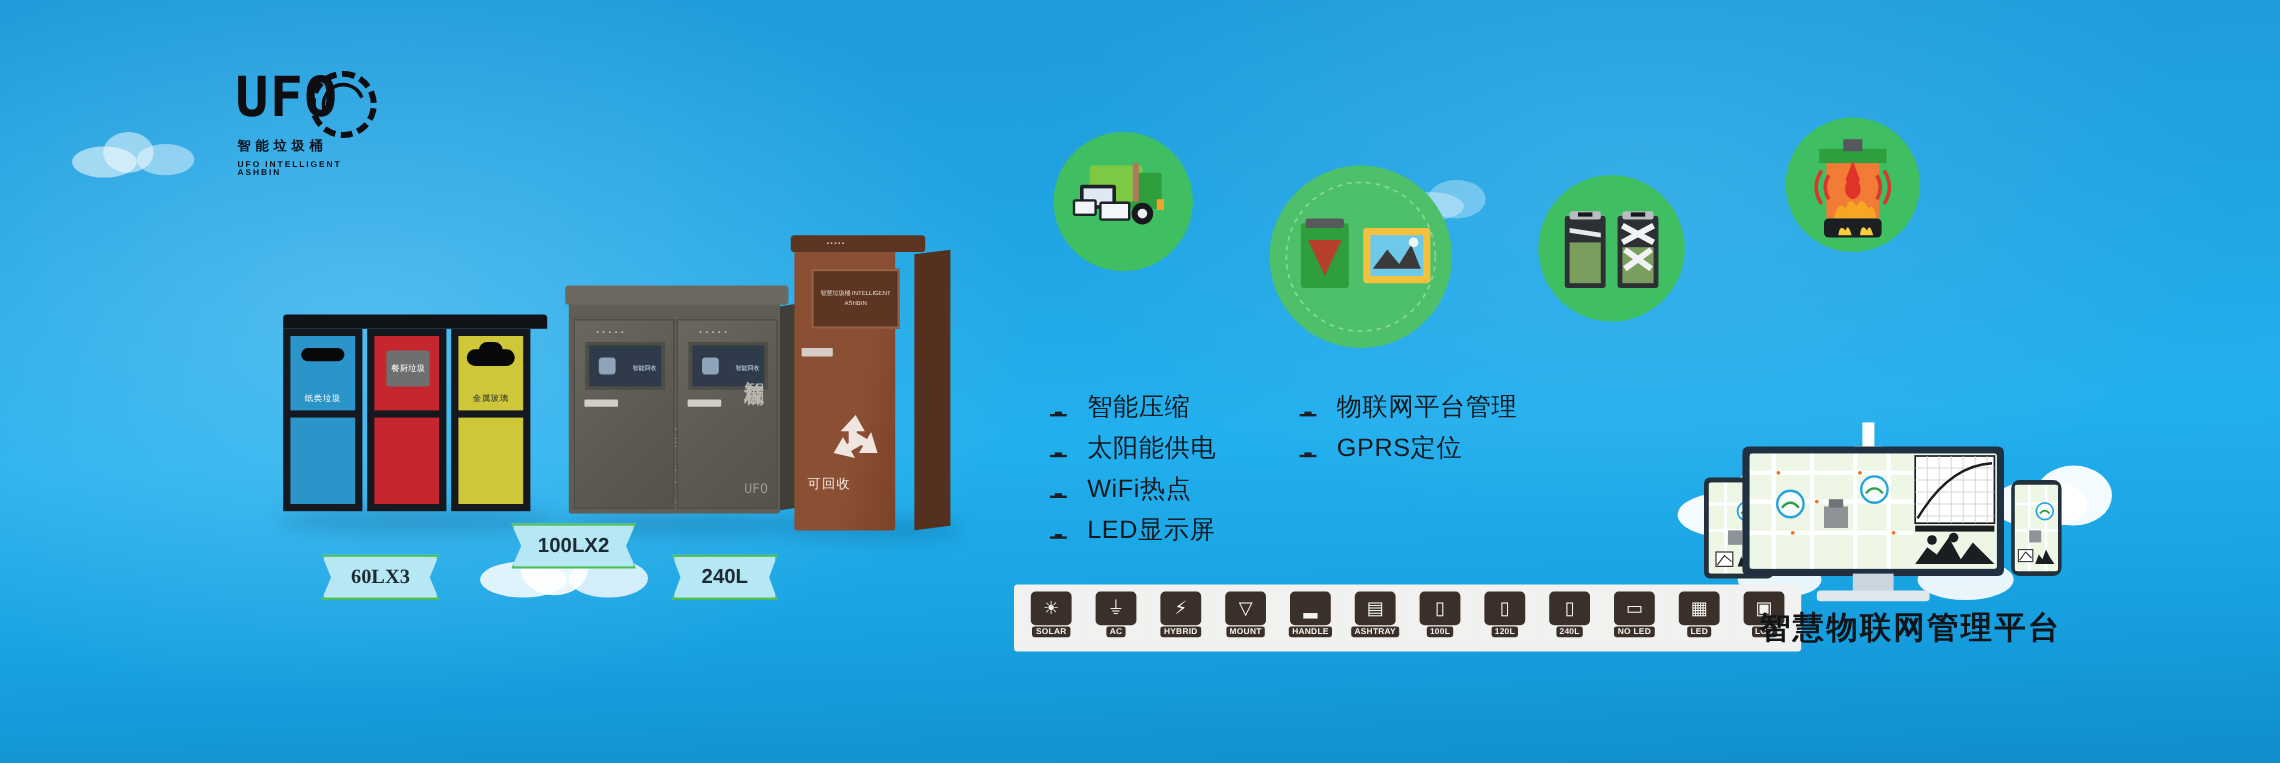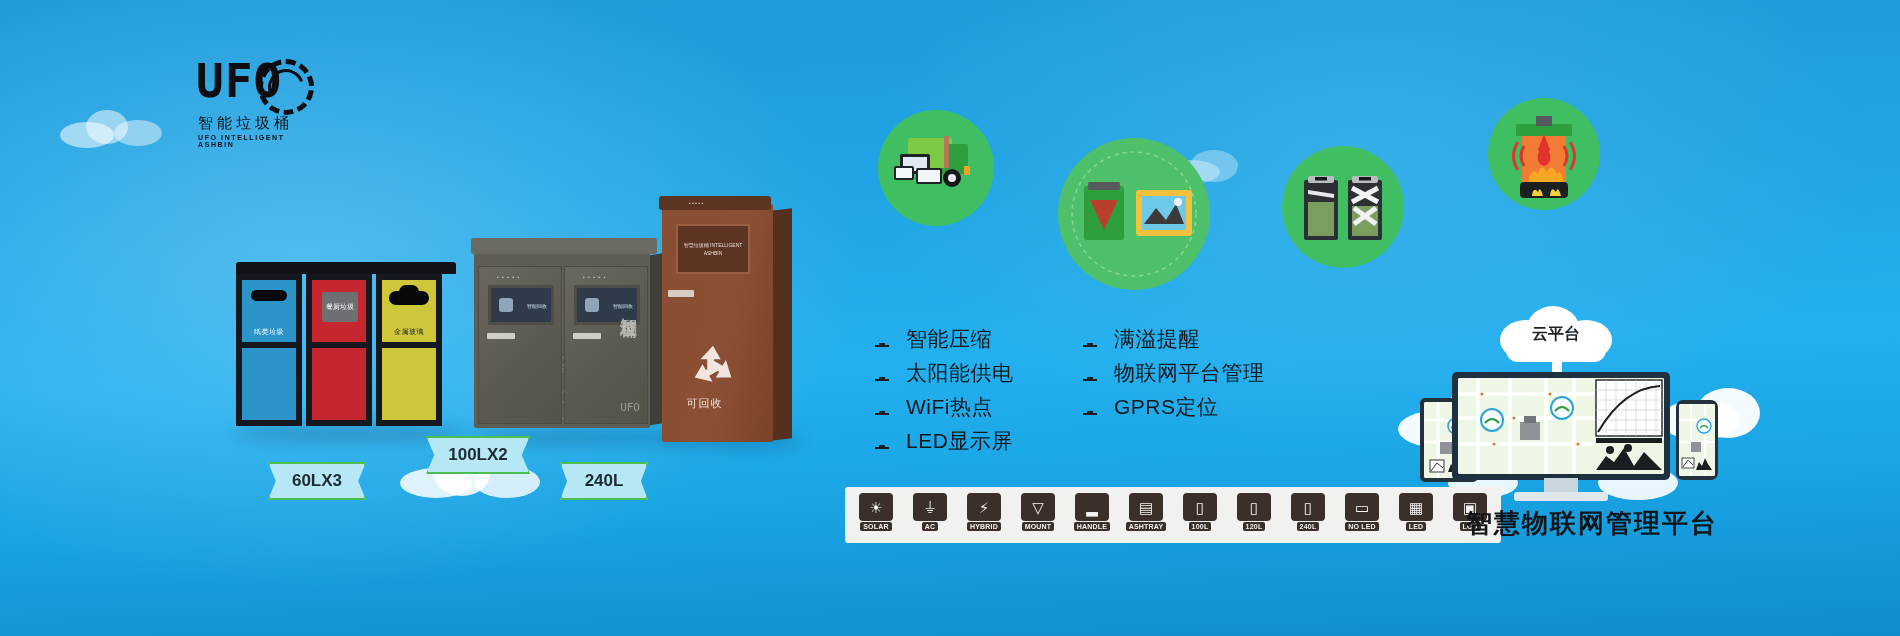--- a/index.html
+++ b/index.html
@@ -23,21 +23,21 @@
 
   
   #logo { position: absolute; left: 196px; top: 54px; width: 122px; height: 96px; }
   #logo .lt { font-family: "DejaVu Sans Mono", monospace; font-weight: 700; font-size: 46px;
               color: #0d0d12; letter-spacing: 1px; line-height: 46px; position: absolute; left: 0; top: 4px; }
   #logo .ring { position: absolute; left: 62px; top: 5px; width: 56px; height: 56px; border-radius: 50%;
                 border: 5px dashed #0d0d12; }
   #logo .ring2 { position: absolute; left: 72px; top: 15px; width: 36px; height: 36px; border-radius: 50%;
                  border: 3px solid #0d0d12; border-bottom-color: transparent; border-right-color: transparent;
                  transform: rotate(25deg); }
-  #logo .lcn { position: absolute; left: 2px; top: 60px; font-size: 15px; font-weight: 400; color: #101018;
+  #logo .lcn { position: absolute; left: 2px; top: 60px; font-size: 11px; font-weight: 700; color: #101018;
                letter-spacing: 4px; }
   #logo .len { position: absolute; left: 2px; top: 80px; font-size: 7px; font-weight: 700; color: #101018;
                letter-spacing: 1.6px; }
 
   
   .binwrap { position: absolute; }
   .shadow { position: absolute; border-radius: 50%; background: rgba(8,60,95,0.22); filter: blur(7px); }
 
   
   #bin3 { left: 236px; top: 262px; width: 220px; height: 168px; }
@@ -78,21 +78,21 @@
   #bin2 .handle { position: absolute; left: 8px; top: 66px; width: 28px; height: 6px; background: #cfcec7;
                   border-radius: 1px; }
   #bin2 .vtxt { position: absolute; right: 12px; top: 56px; width: 22px; font-size: 17px; line-height: 20px;
                 color: #b9b8b2; letter-spacing: 1px; writing-mode: vertical-rl; }
   #bin2 .lgo { position: absolute; right: 10px; bottom: 14px; font-family: "DejaVu Sans Mono", monospace;
                font-size: 11px; color: #9b9a94; }
   #bin2 .poly { position: absolute; left: 4px; top: 72px; width: 150px; height: 100px; opacity: 0.55; }
 
   
   #bin1 { left: 662px; top: 196px; width: 130px; height: 246px; }
-  #bin1 .body { position: absolute; left: 0; top: 8px; width: 111px; height: 238px;
+  #bin1 .body { position: absolute; left: 0; top: 8px; width: 84px; height: 238px;
                 background: linear-gradient(100deg,#8a4e33 0%, #8b4f34 60%, #7b4329 100%); border-radius: 2px; }
   #bin1 .side { position: absolute; left: 100px; top: 14px; width: 30px; height: 230px; background: #54301f;
                 transform: skewY(-7deg); }
   #bin1 .cap { position: absolute; left: -3px; top: 0; width: 112px; height: 14px; background: #5c3522;
                border-radius: 3px; }
   #bin1 .dots { position: absolute; left: 30px; top: 4px; font-size: 5px; color: #d8cdc5; letter-spacing: 1.4px; }
   #bin1 .panel { position: absolute; left: 14px; top: 20px; width: 74px; height: 50px; background: #5d3522;
                  border: 2px solid #9a6044; display: flex; align-items: center; justify-content: center;
                  text-align: center; font-size: 5px; color: #e7dcd4; line-height: 8px; }
   #bin1 .handle { position: absolute; left: 6px; top: 86px; width: 26px; height: 7px; background: #d6cdc6;
@@ -218,21 +218,21 @@
       <div class="low" style="background:#c6262d"></div>
     </div>
     <div class="col" style="left:140px;">
       <div class="face" style="background:#cdc739">
         <div class="ymouth"></div>
         <div class="lab dk">金属玻璃</div>
       </div>
       <div class="low" style="background:#cdc739"></div>
     </div>
   </div>
-  <div class="ribbon" style="left:268px;top:462px;width:98px;">
+  <div class="ribbon" style="left:268px;top:462px;width:98px;font-family:Liberation Serif, serif;">
     <span>60LX3</span>
   </div>
 
   <div class="shadow" style="left:470px;top:428px;width:208px;height:18px;"></div>
   <div class="binwrap" id="bin2">
     <div class="side"></div>
     <div class="body">
       <svg class="poly" viewBox="0 0 150 100">
         <g stroke="#cfcfc9" stroke-width="0.7" fill="none" opacity="0.75">
           <path d="M10 40 L60 18 L96 46 L48 72 Z"></path>
@@ -372,24 +372,20 @@
         <span class="ftxt">WiFi热点</span>
       </div>
       <div class="frow">
         <span class="mon"><span class="scr"></span><span class="stand"></span><span class="base"></span></span>
         <span class="ftxt">LED显示屏</span>
       </div>
     </div>
     <div class="fcol" style="left:208px;">
       <div class="frow">
         <span class="mon"><span class="scr"></span><span class="stand"></span><span class="base"></span></span>
-        <span class="ftxt">满溢提醒</span>
-      </div>
-      <div class="frow">
-        <span class="mon"><span class="scr"></span><span class="stand"></span><span class="base"></span></span>
         <span class="ftxt">物联网平台管理</span>
       </div>
       <div class="frow">
         <span class="mon"><span class="scr"></span><span class="stand"></span><span class="base"></span></span>
         <span class="ftxt">GPRS定位</span>
       </div>
     </div>
   </div>
 
   <div id="strip">
@@ -460,27 +456,20 @@
         <div class="cap">LED</div>
       </div>
       <div class="sicon">
         <div class="box">
           <span class="g">▣</span>
         </div>
         <div class="cap">LCD</div>
       </div>
     </div>
 
-  <div id="cloudlab">
-    <div class="puff" style="left:4px;top:16px;width:52px;height:40px;"></div>
-    <div class="puff" style="left:30px;top:2px;width:54px;height:50px;"></div>
-    <div class="puff" style="left:64px;top:16px;width:52px;height:40px;"></div>
-    <div class="puff" style="left:10px;top:34px;width:100px;height:24px;border-radius:14px;"></div>
-    <div class="t">云平台</div>
-  </div>
   <div id="arrow">
     <div class="stem"></div>
       <div class="head"></div>
   </div>
 
   <div class="tablet" style="left:1420px;top:398px;">
     <div class="scr">
       <svg viewBox="0 0 50 76" width="50" height="76">
         <rect width="50" height="76" fill="#eef6e6"></rect>
         <g stroke="#fff" stroke-width="2.5" fill="none">

